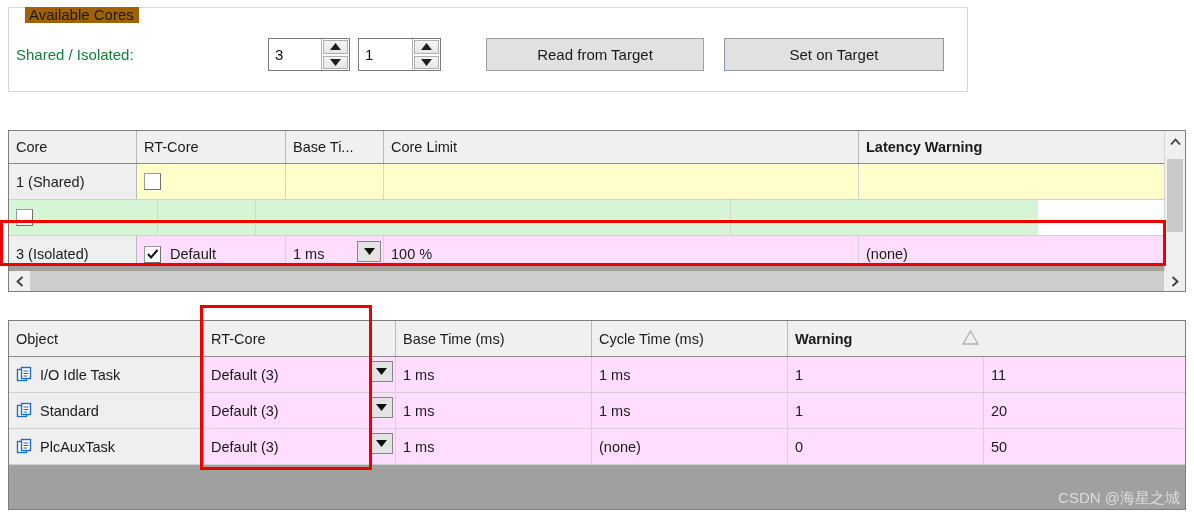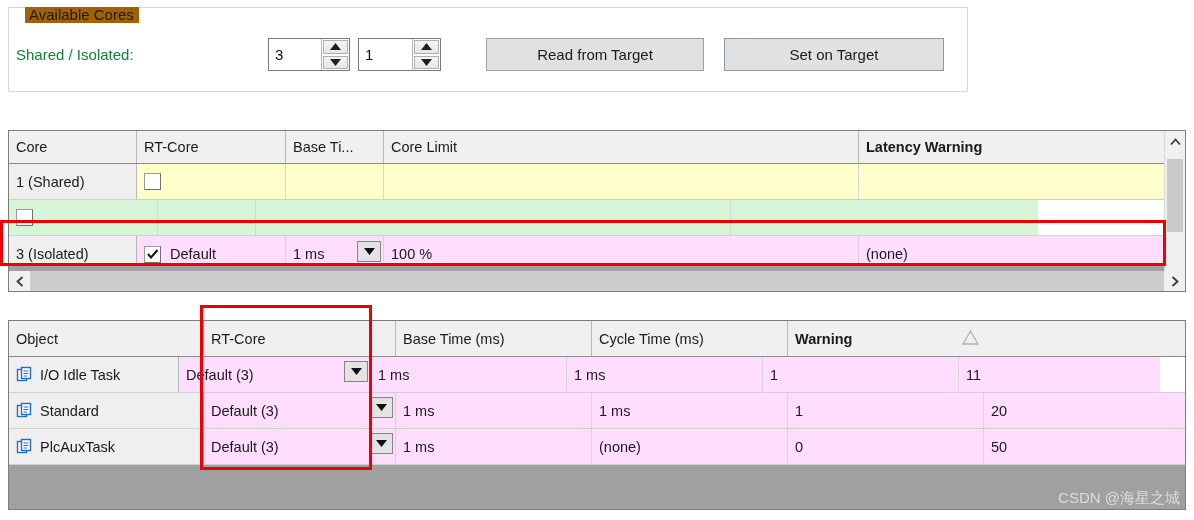--- a/index.html
+++ b/index.html
@@ -412,21 +412,21 @@
       <span>Warning</span>
       <span class="sorttri">
         <svg width="17" height="15" viewBox="0 0 17 15">
             <polygon points="8.5,1 16,14 1,14" fill="none" stroke="#b0b0b0" stroke-width="1.3"></polygon>
           </svg>
       </span>
     </div>
   </div>
 
   <div class="grow" style="height:36px">
-    <div class="gcell stub" style="width:170px">
+    <div class="gcell stub" style="width:195px">
       <span class="objicon">
         <svg width="17" height="17" viewBox="0 0 17 17">
           <rect x="1.5" y="3.5" width="9" height="11" fill="#ffffff" stroke="#1d6fc4" stroke-width="1.4"></rect>
           <rect x="5.5" y="1.5" width="9" height="11" fill="#ffffff" stroke="#1d6fc4" stroke-width="1.4"></rect>
           <line x1="7.5" y1="5" x2="12.5" y2="5" stroke="#1d6fc4" stroke-width="1"></line>
           <line x1="7.5" y1="7.5" x2="12.5" y2="7.5" stroke="#1d6fc4" stroke-width="1"></line>
           <line x1="7.5" y1="10" x2="11" y2="10" stroke="#1d6fc4" stroke-width="1"></line>
         </svg>
       </span>
       <span>I/O Idle Task</span>

